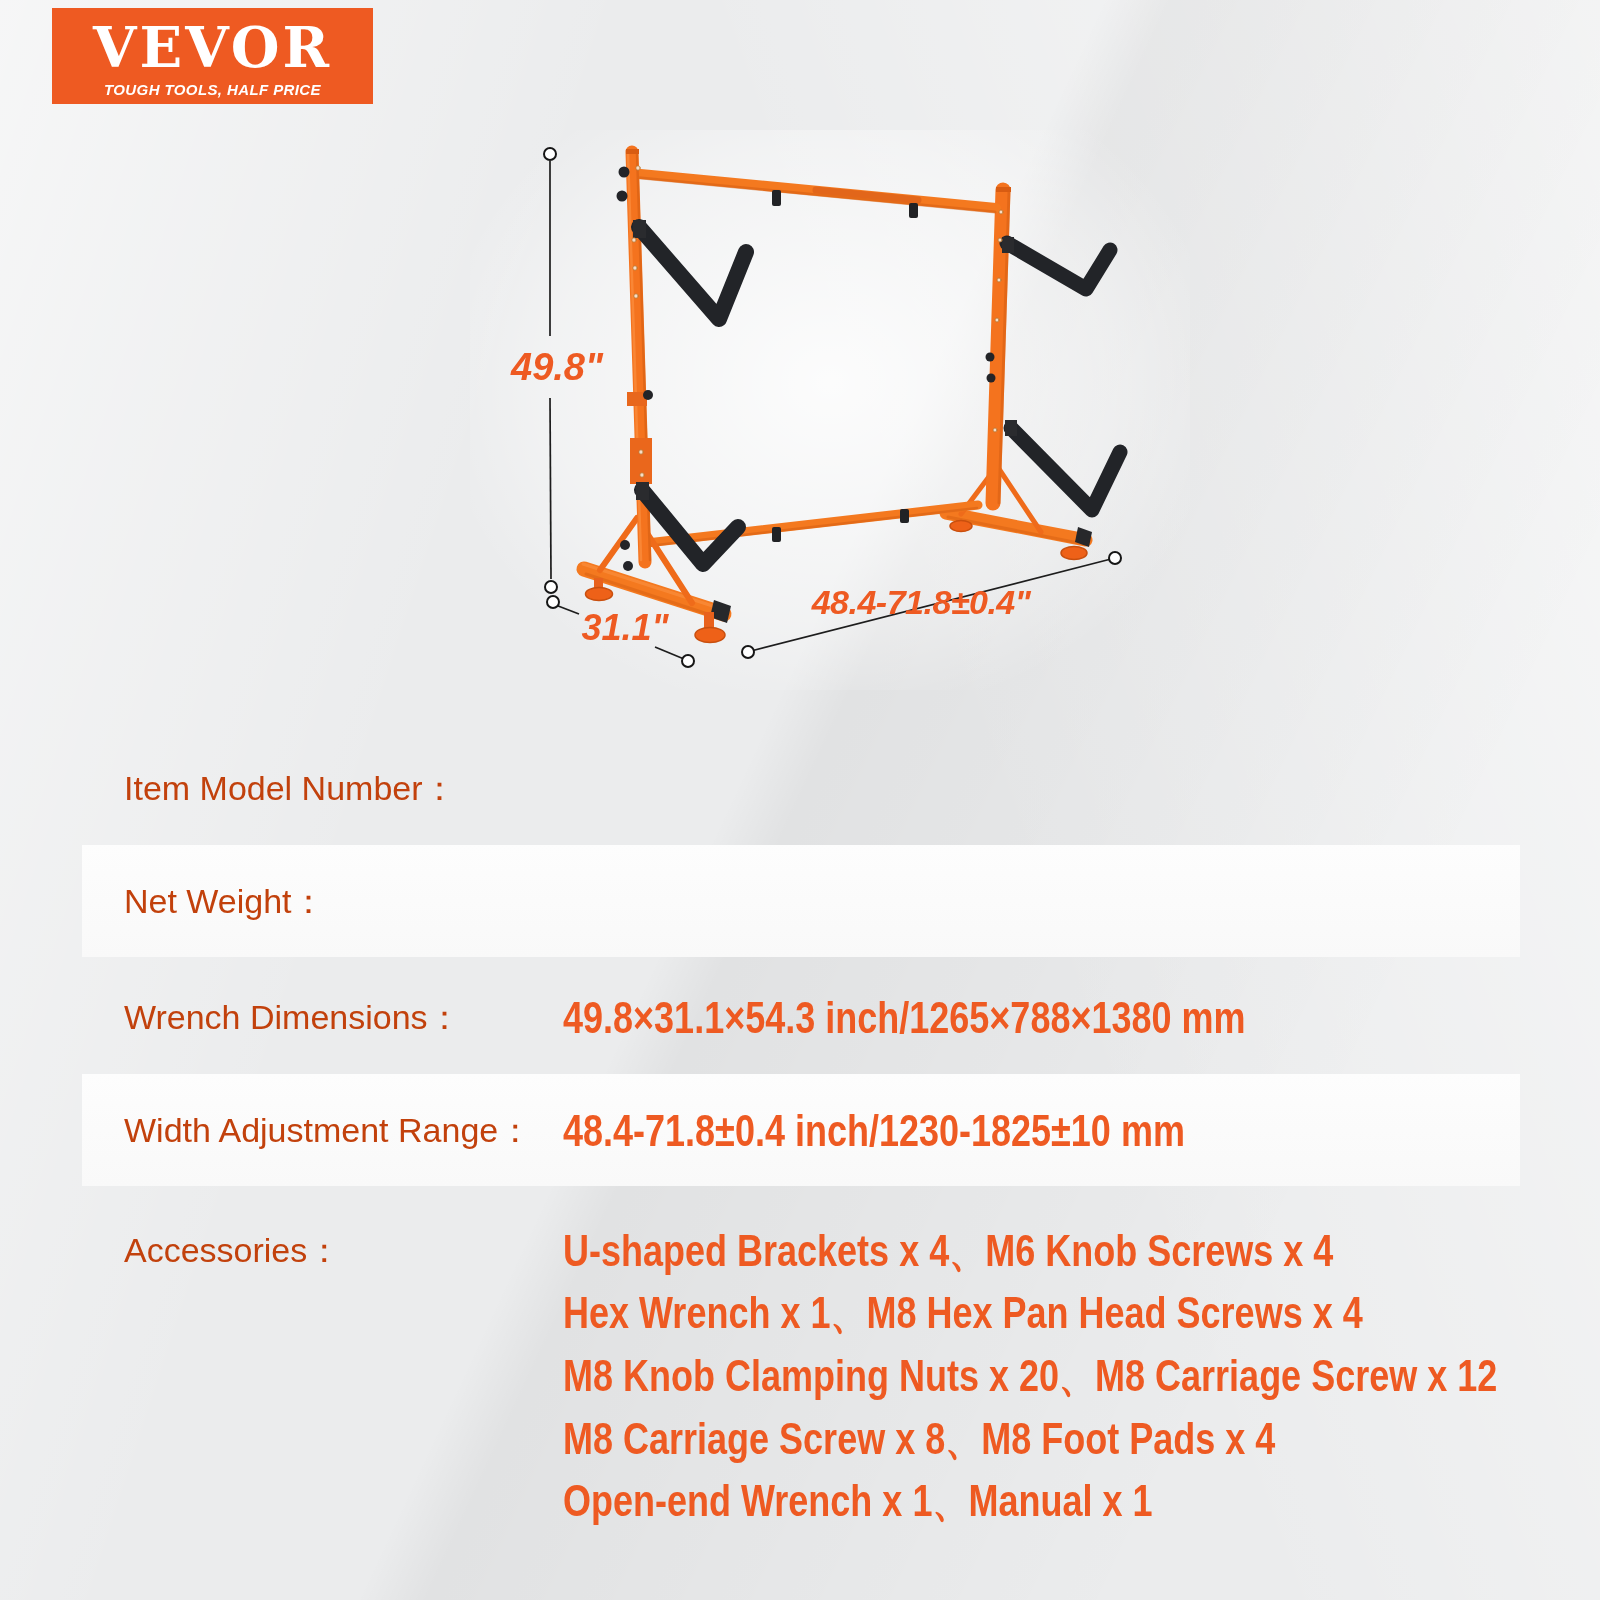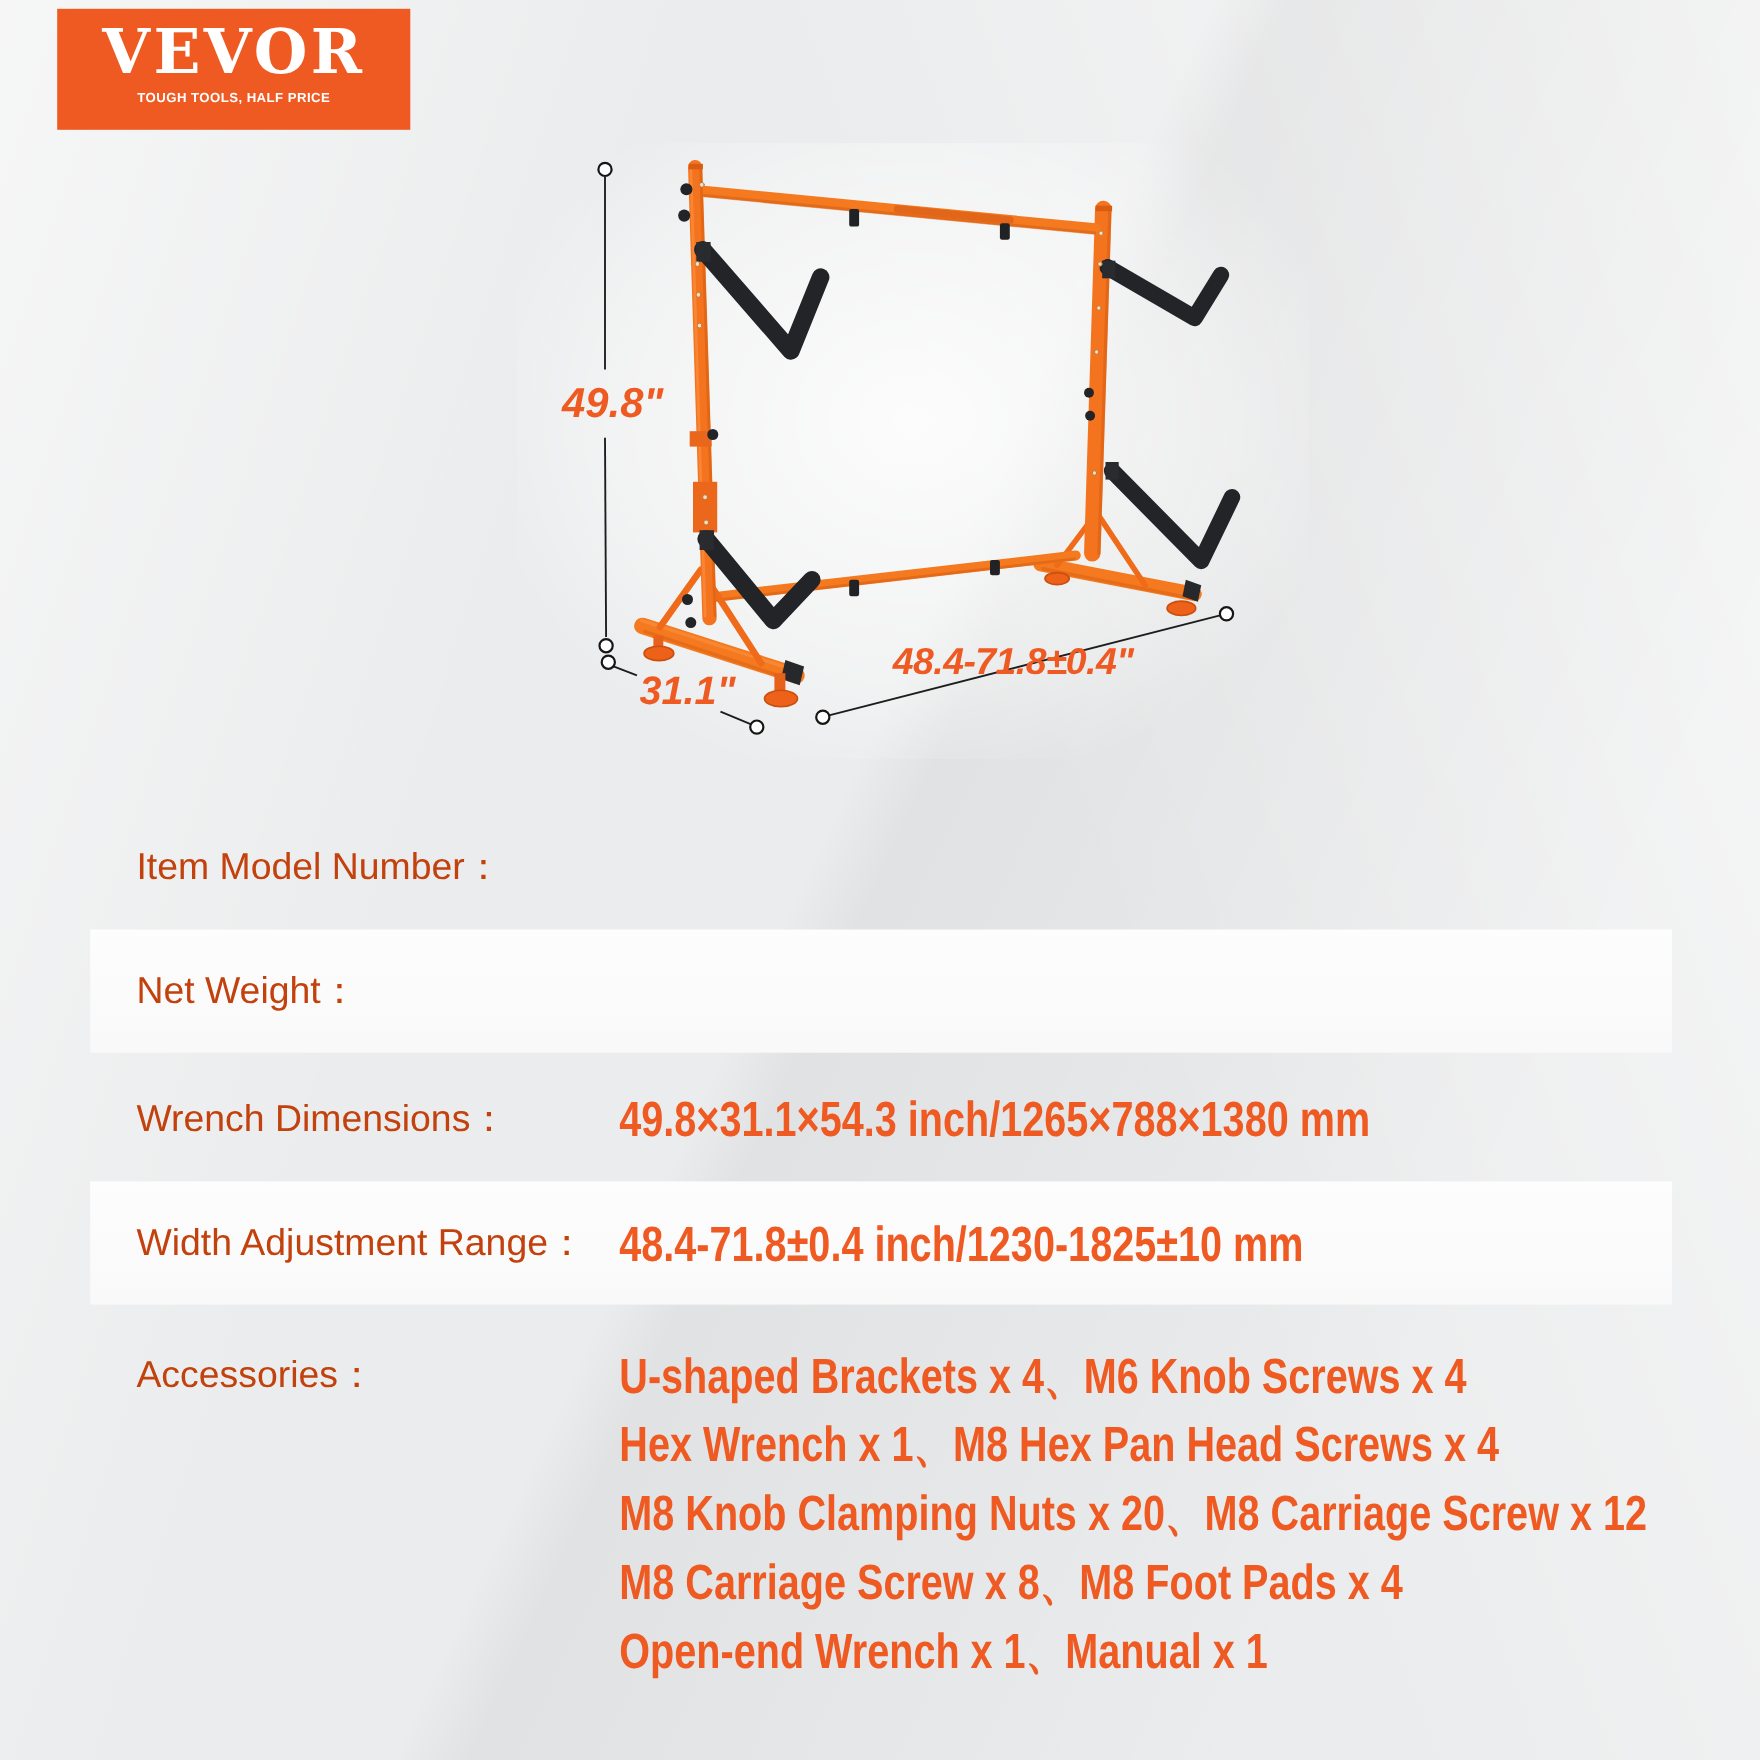--- a/index.html
+++ b/index.html
@@ -7,31 +7,31 @@
     position:relative;width:1600px;height:1600px;overflow:hidden;
     background:#ebeced;
     font-family:"Liberation Sans",sans-serif;
   }
   .sweep{position:absolute;inset:0;pointer-events:none;}
   .sweep1{background:linear-gradient(108deg, rgba(255,255,255,.55) 0%, rgba(255,255,255,0) 30%);}
   .sweep2{background:linear-gradient(250deg, rgba(255,255,255,.6) 0%, rgba(255,255,255,0) 42%);}
   .sweep3{background:linear-gradient(115deg, rgba(0,0,0,0) 47%, rgba(0,0,0,.045) 50%, rgba(0,0,0,0) 80%);}
 
   .logo{
-    position:absolute;left:52px;top:8px;width:321px;height:110px;
+    position:absolute;left:52px;top:8px;width:321px;height:96px;
     background:#ee5a22;color:#fff;text-align:center;
   }
   .logo-word{
     margin-top:10px;
     font-family:"DejaVu Serif","Liberation Serif",serif;
     font-weight:800;font-size:56px;line-height:58px;letter-spacing:3px;
   }
   .logo-tag{
     font-family:"Liberation Sans",sans-serif;
-    font-weight:700;font-size:12px;letter-spacing:.4px;line-height:15px;margin-top:6px;
+    font-weight:700;font-size:15px;letter-spacing:.4px;line-height:15px;margin-top:6px;font-style:italic;
   }
 
   .photo-backdrop{
     position:absolute;left:470px;top:130px;width:720px;height:560px;
     background:radial-gradient(ellipse at 50% 45%, rgba(255,255,255,.85) 0%, rgba(255,255,255,.35) 55%, rgba(255,255,255,0) 78%);
   }
   .diagram-svg{position:absolute;left:430px;top:130px;width:760px;height:560px;}
 
   .dim{
     position:absolute;transform:translateX(-50%);

